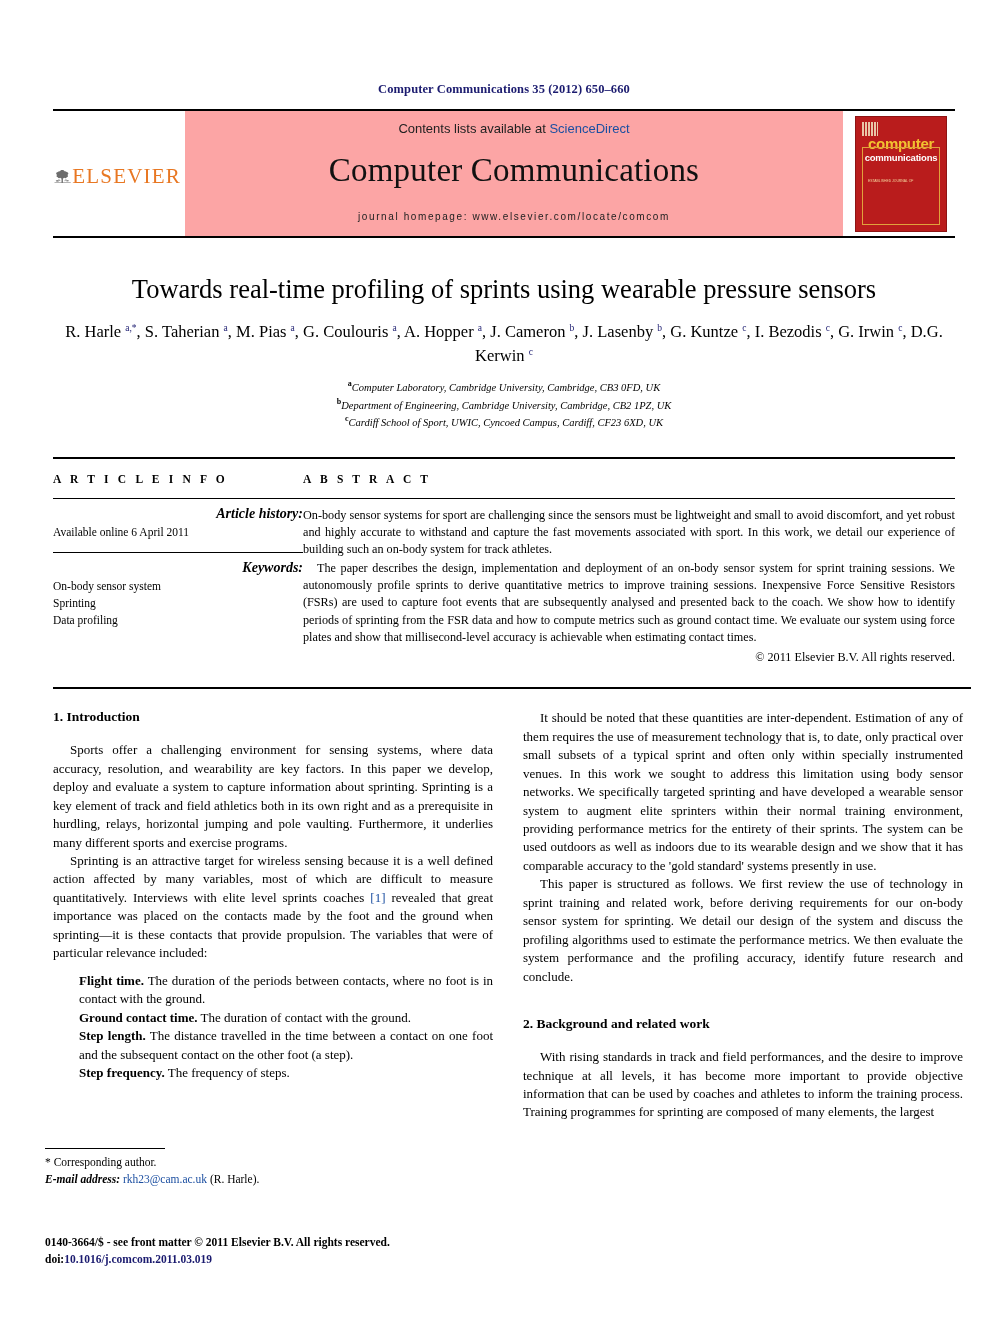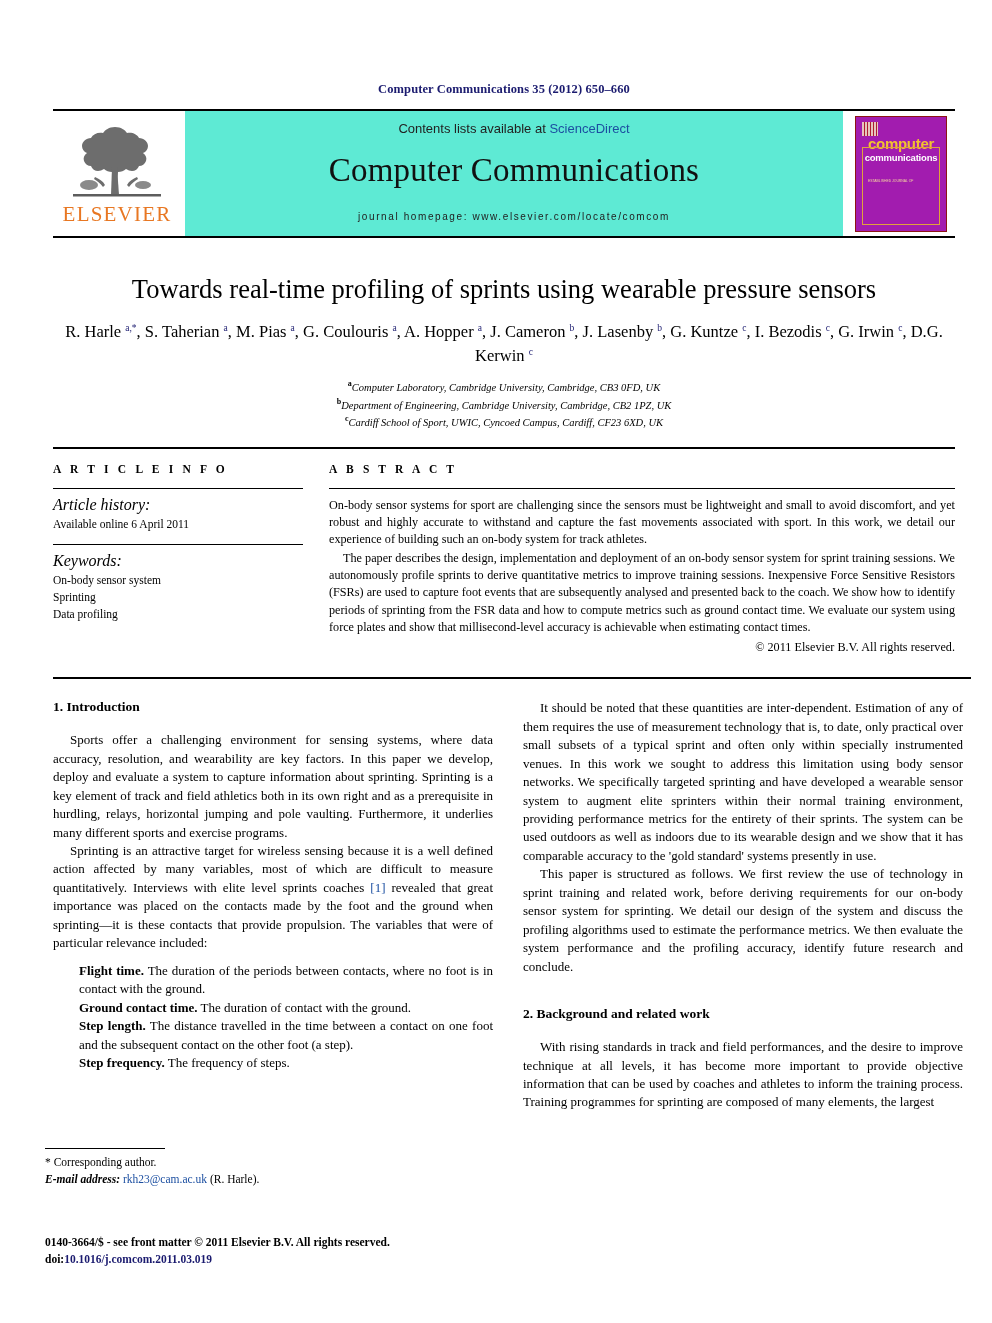--- a/index.html
+++ b/index.html
@@ -40,42 +40,42 @@
     border-bottom: 2.5px solid #000;
     height: 125px;
     display: flex;
     align-items: stretch;
     box-sizing: content-box;
   }
   .masthead-left {
     width: 128px;
     flex: 0 0 128px;
     display: flex;
-    flex-direction: column;
+    flex-direction: row;
     align-items: center;
     justify-content: flex-start;
     padding-top: 4px;
     box-sizing: border-box;
   }
   .elsevier-tree {
     width: 104px;
     height: 88px;
     display: block;
   }
   .elsevier-word {
     font-family: "Liberation Serif", serif;
     font-size: 21px;
     letter-spacing: 1.2px;
     color: #E87722;
     line-height: 1;
     margin-top: 1px;
   }
   .masthead-center {
     flex: 1 1 auto;
-    background: #5eead4;
+    background: #fca5a5;
     display: flex;
     flex-direction: column;
     align-items: center;
     justify-content: flex-start;
     padding-top: 10px;
     box-sizing: border-box;
     margin: 0 4px;
   }
   .contents-line {
     font-family: "Liberation Sans", sans-serif;
@@ -102,21 +102,21 @@
   .masthead-right {
     width: 108px;
     flex: 0 0 108px;
     display: flex;
     align-items: center;
     justify-content: center;
   }
   .cover {
     width: 92px;
     height: 116px;
-    background: #a21caf;
+    background: #b91c1c;
     position: relative;
     box-sizing: border-box;
     border: 1px solid #8d1414;
   }
   .cover-inner-frame {
     position: absolute;
     left: 6px; right: 6px; top: 30px; bottom: 6px;
     border: 1px solid #e0a23c;
   }
   .cover-elsevier-mark {
@@ -191,25 +191,24 @@
   }
   .affiliations sup {
     font-style: normal;
     font-weight: bold;
     font-size: 8px;
     vertical-align: super;
   }
 
   
   .info-abstract {
-    margin: 16px 45px 0 45px;
+    margin: 26px 45px 0 45px;
     border-top: 2.5px solid #000;
     padding-top: 14px;
     display: flex;
-    gap: 26px;
   }
   .col-info {
     width: 250px;
     flex: 0 0 250px;
   }
   .col-abstract {
     flex: 1 1 auto;
   }
   .sec-label {
     font-family: "Liberation Serif", serif;
@@ -220,23 +219,24 @@
   }
   .rule {
     border-top: 1.6px solid #000;
     margin-bottom: 7px;
   }
   .info-group {
     margin-bottom: 12px;
   }
   .info-head {
     font-style: italic;
-    font-size: 16px;
-    font-weight: normal;
+    font-size: 14px;
+    font-weight: bold;
     margin-bottom: 2px;
+    text-align: right;
   }
   .info-line {
     font-size: 11.5px;
     line-height: 1.45;
   }
   .abstract-rule {
     border-top: 1.6px solid #000;
     margin-bottom: 8px;
   }
   .abstract-p {

